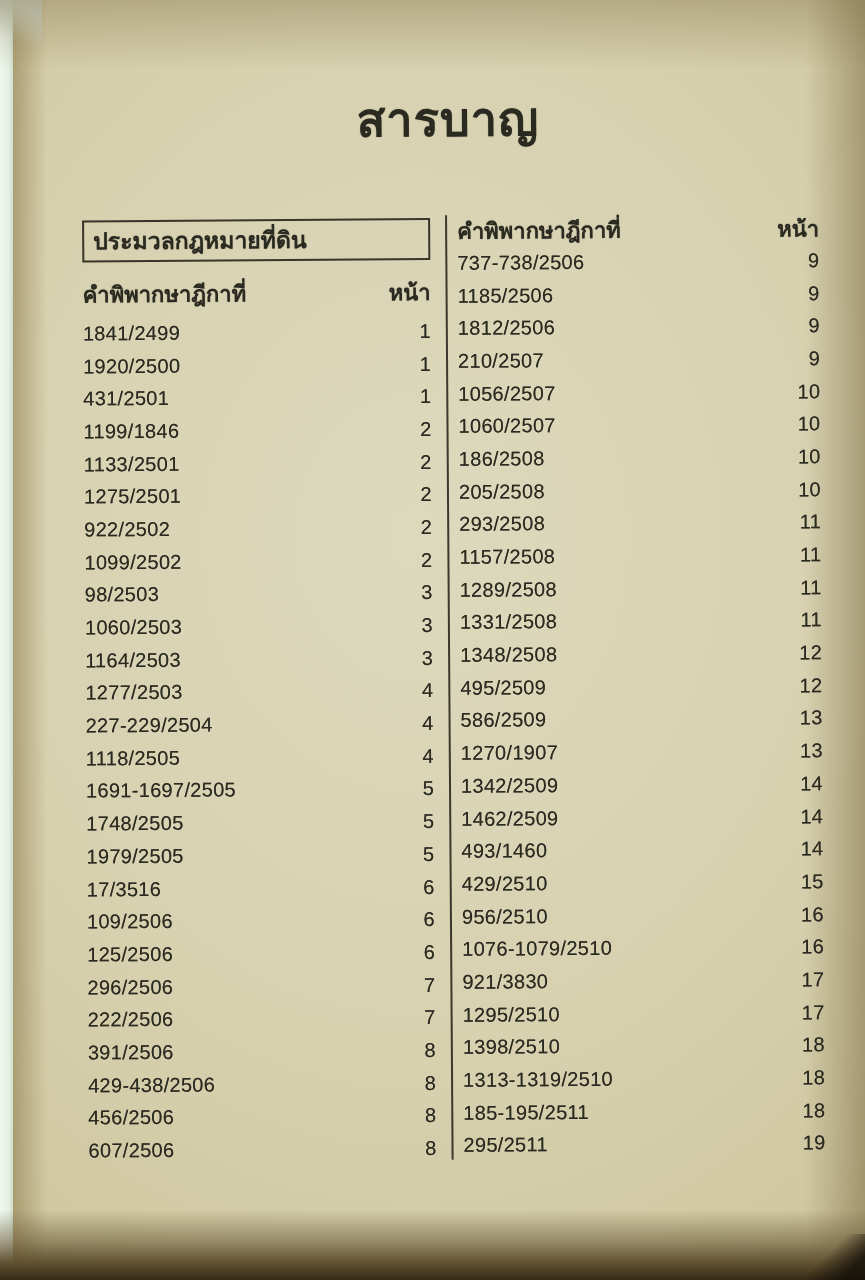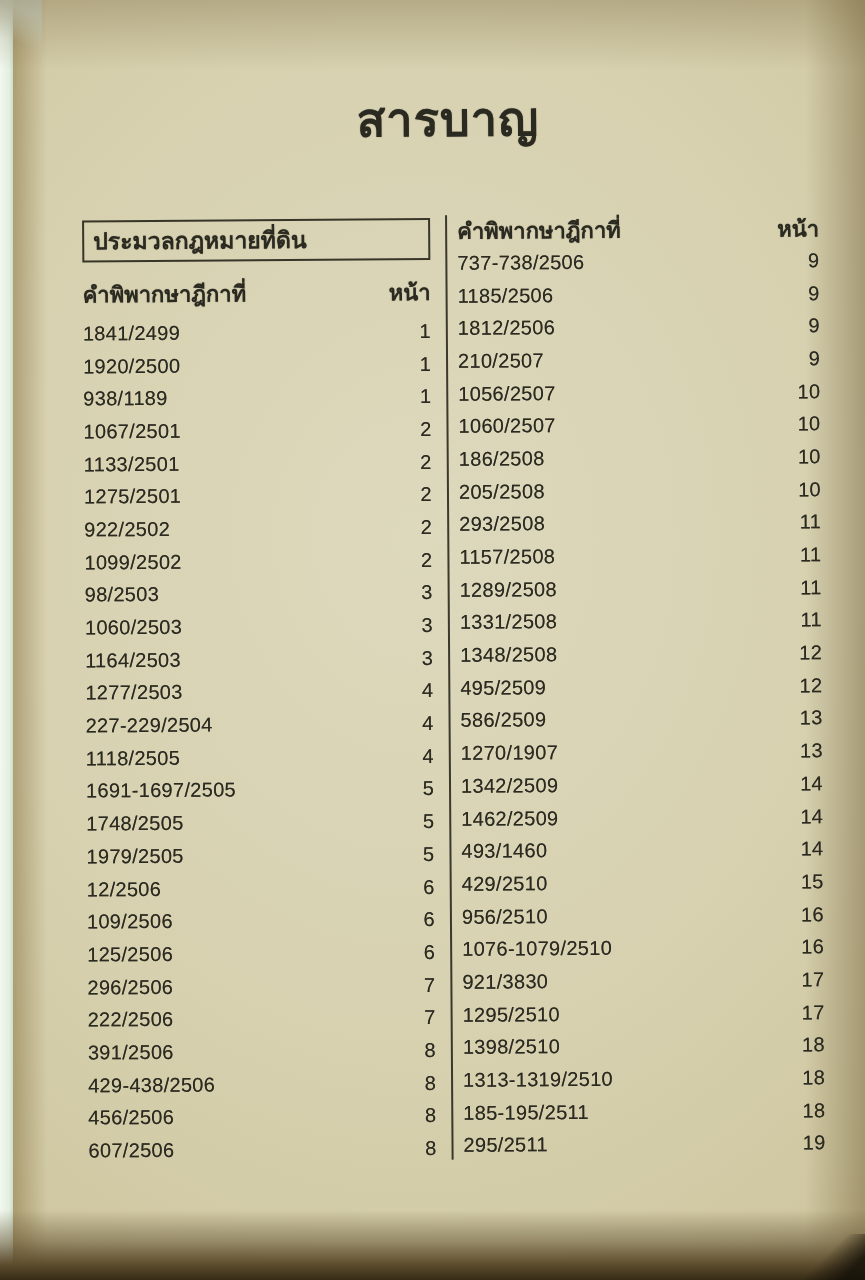--- a/index.html
+++ b/index.html
@@ -108,25 +108,25 @@
       <div class="rows" id="left-rows">
           <div class="row">
             <span class="case">1841/2499</span>
             <span class="pg">1</span>
           </div>
           <div class="row">
             <span class="case">1920/2500</span>
             <span class="pg">1</span>
           </div>
           <div class="row">
-            <span class="case">938/1189</span>
+            <span class="case">431/2501</span>
             <span class="pg">1</span>
           </div>
           <div class="row">
-            <span class="case">1067/2501</span>
+            <span class="case">1199/1846</span>
             <span class="pg">2</span>
           </div>
           <div class="row">
             <span class="case">1133/2501</span>
             <span class="pg">2</span>
           </div>
           <div class="row">
             <span class="case">1275/2501</span>
             <span class="pg">2</span>
           </div>
@@ -168,21 +168,21 @@
           </div>
           <div class="row">
             <span class="case">1748/2505</span>
             <span class="pg">5</span>
           </div>
           <div class="row">
             <span class="case">1979/2505</span>
             <span class="pg">5</span>
           </div>
           <div class="row">
-            <span class="case">12/2506</span>
+            <span class="case">17/3516</span>
             <span class="pg">6</span>
           </div>
           <div class="row">
             <span class="case">109/2506</span>
             <span class="pg">6</span>
           </div>
           <div class="row">
             <span class="case">125/2506</span>
             <span class="pg">6</span>
           </div>

